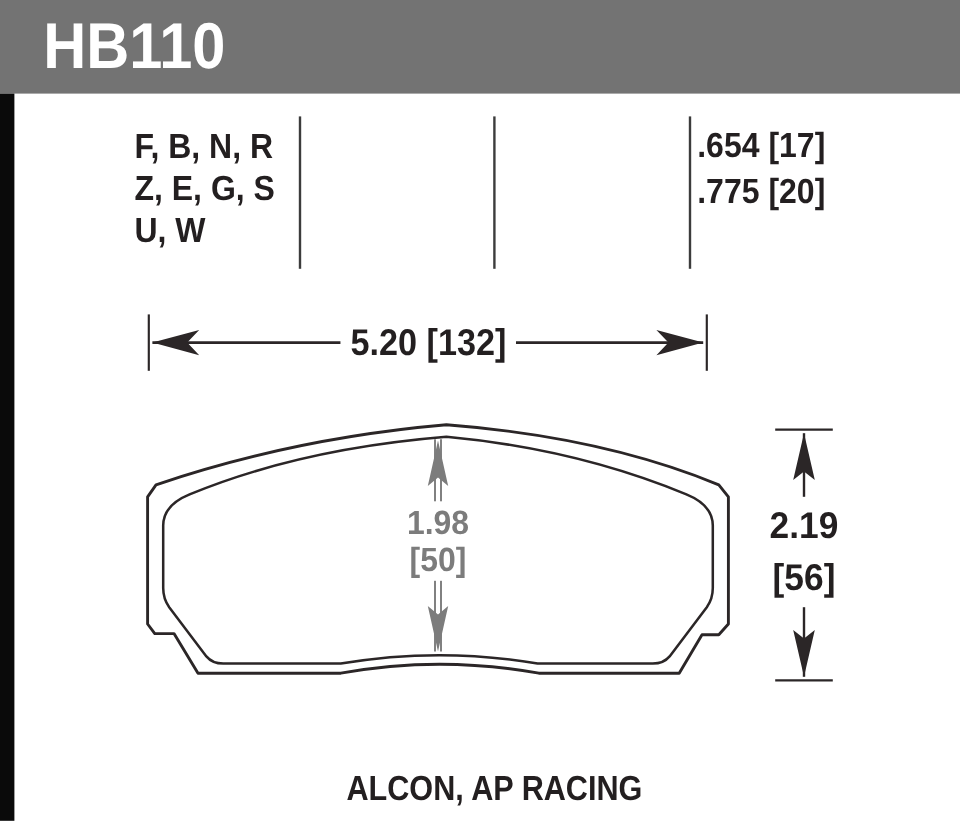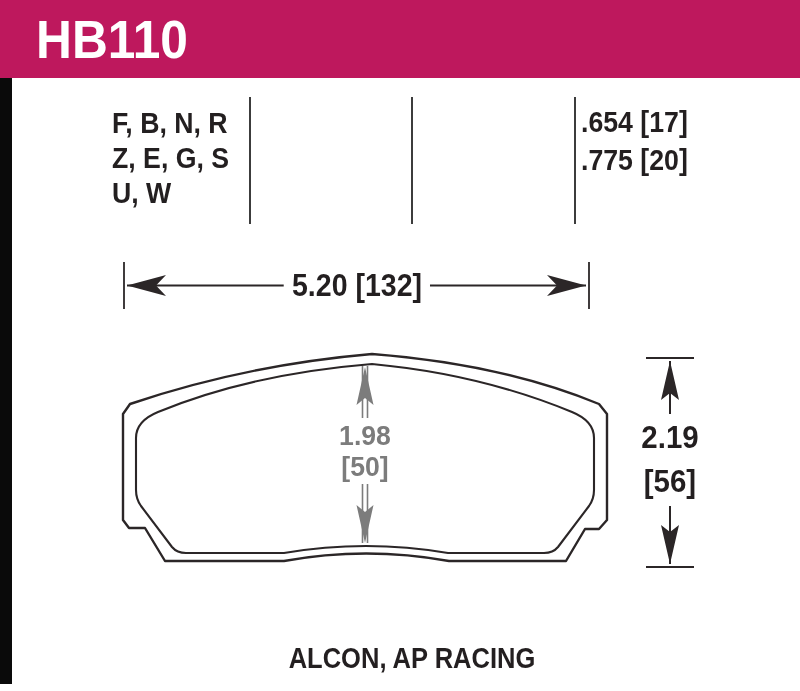--- a/index.html
+++ b/index.html
@@ -11,21 +11,21 @@
   }
   .canvas {
     position: relative;
     width: 800px; height: 691px;
     background: #ffffff;
   }
   
   .header-bar {
     position: absolute; left: 0; top: 0;
     width: 800px; height: 78px;
-    background: #be185d;
+    background: #737373;
     display: flex; align-items: center;
   }
   .part-number {
     margin-left: 36px;
     color: #ffffff;
     font-size: 54px;
     font-weight: bold;
     letter-spacing: 0px;
     transform: scaleX(0.92);
     transform-origin: left center;

